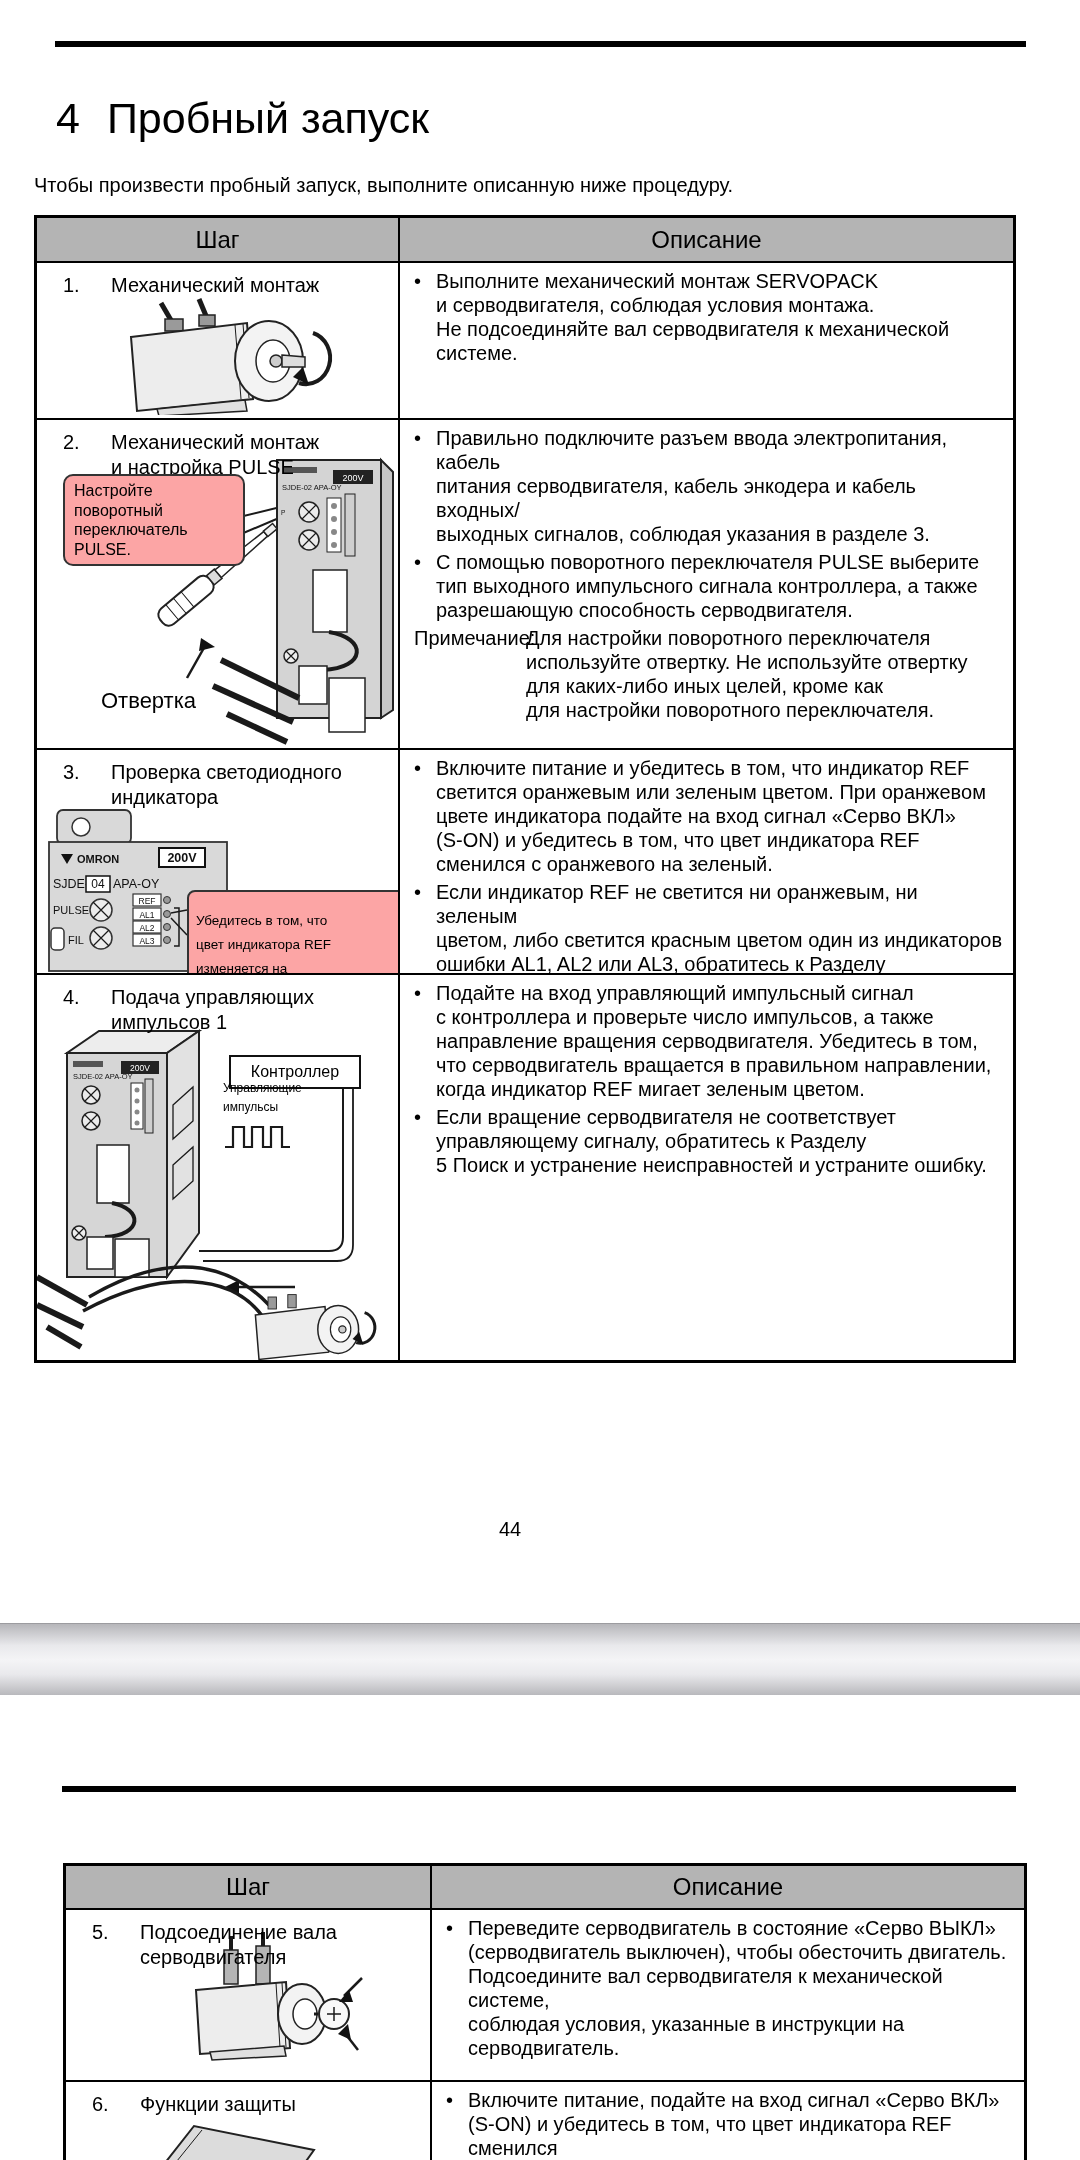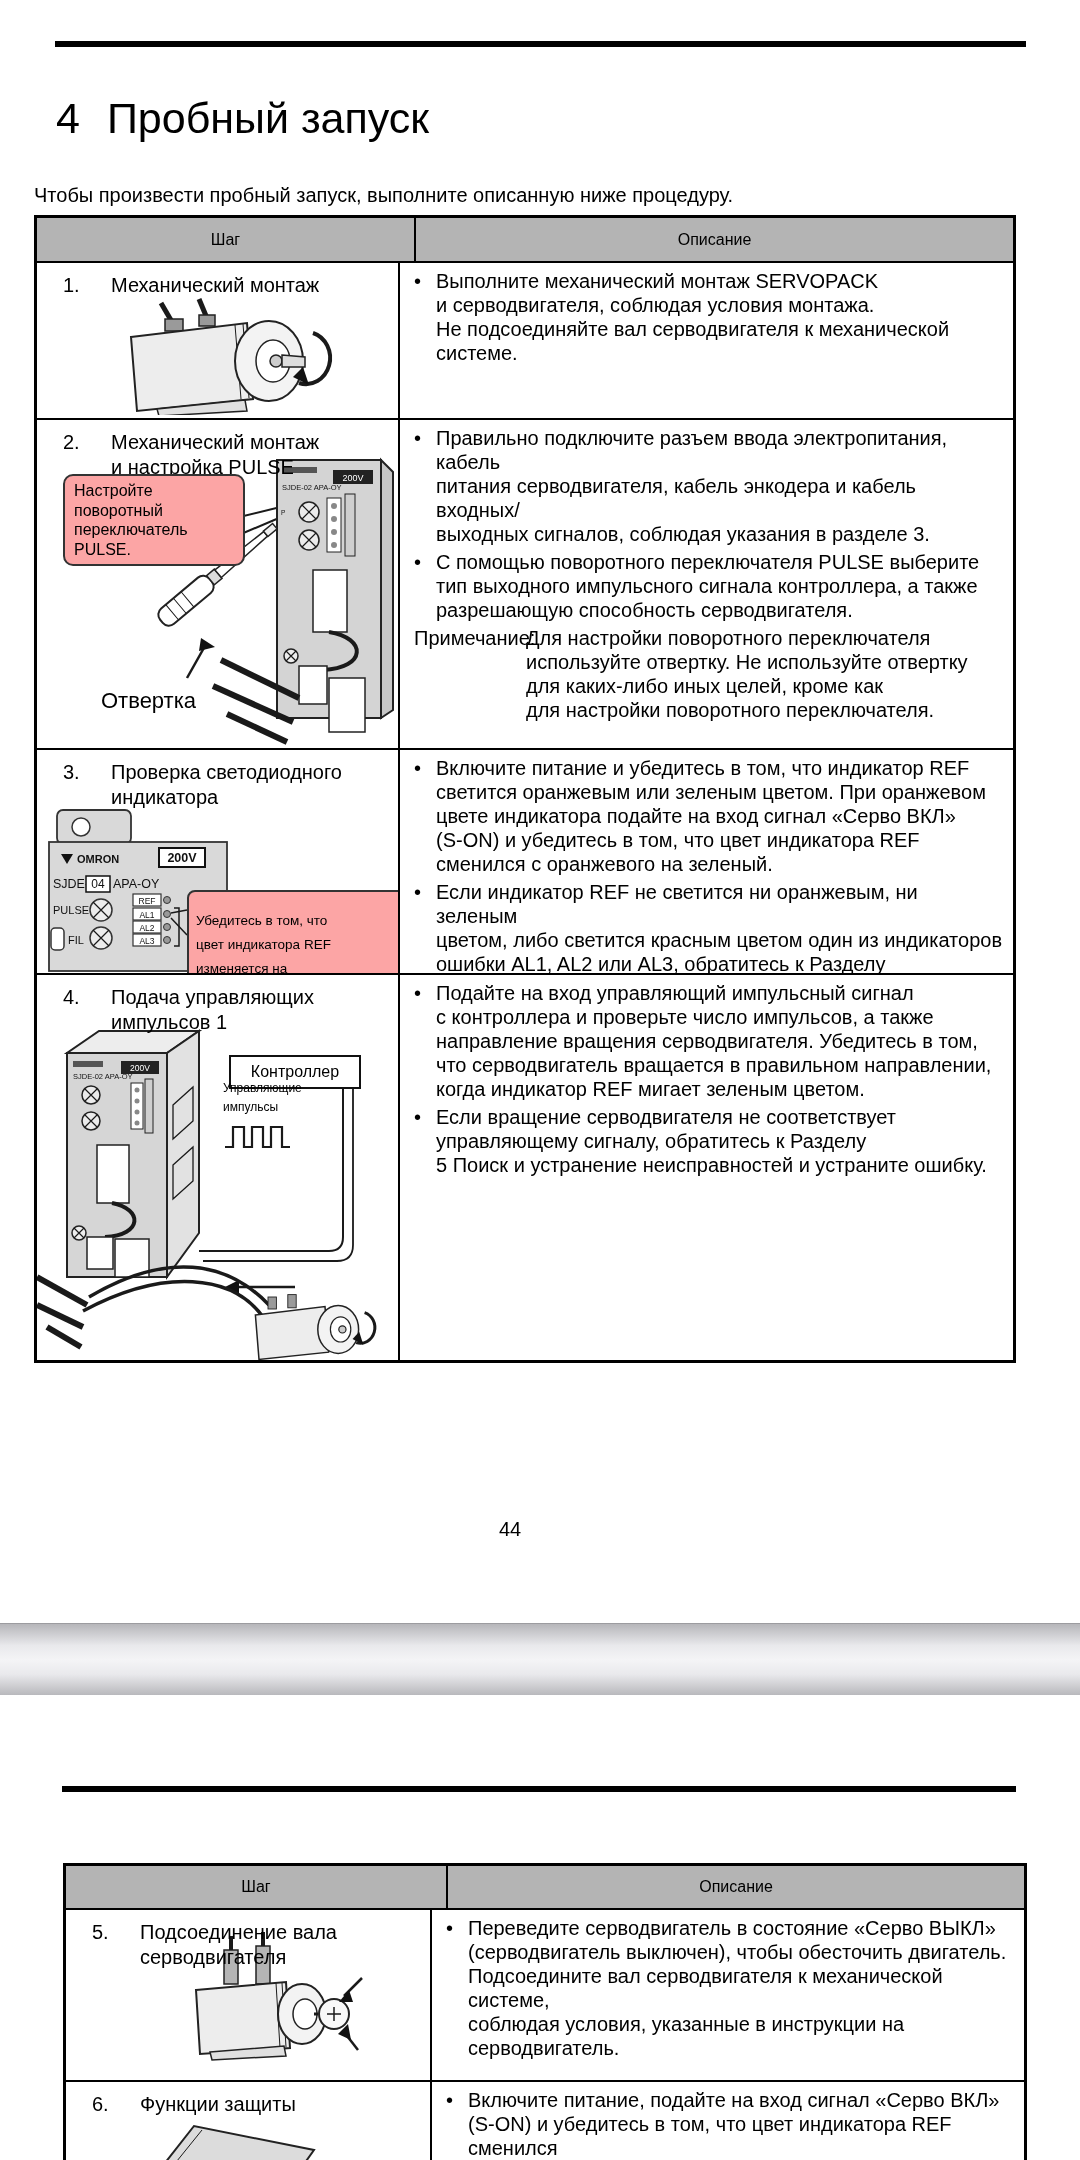--- a/index.html
+++ b/index.html
@@ -12,21 +12,21 @@
   .page-title .num{margin-right:27px}
   .intro{position:absolute;font-size:20px}
   .tbl{position:absolute;border:3px solid #000;background:#fff}
   .trow{display:flex;border-top:2px solid #000}
   .trow:first-child{border-top:none}
   .thead{background:#b4b4b4}
   .c1{position:relative;border-right:2px solid #000;overflow:hidden;flex-shrink:0}
   .tbl1 .c1{width:361px}
   .tbl2 .c1{width:364px}
   .c2{position:relative;flex:1;overflow:hidden;padding:6px 10px 0 14px}
-  .hcell{display:flex;align-items:center;justify-content:center;font-size:16px;padding:8px}
+  .hcell{display:flex;align-items:center;justify-content:center;font-size:24px;padding:0}
   .step-line{position:relative;display:flex;padding:10px 6px 0 26px;font-size:20px;line-height:25px;z-index:3}
   .step-no{width:48px;flex-shrink:0}
   .desc{font-size:20px;line-height:24px}
   .bullet{display:flex;margin-bottom:4px}
   .bullet .dot{width:22px;flex-shrink:0}
   .bullet .dot::before{content:"\2022"}
   .note{display:flex}
   .note-label{width:112px;flex-shrink:0}
   .fig{position:absolute;left:0;top:0;z-index:1}
   .callout{position:absolute;border:2px solid #333;border-radius:10px;background:#fca5a5;
@@ -50,21 +50,21 @@
 
   <div class="abs" style="left:0;top:0;width:1080px;height:1623px;background:#fff">
 
     <div class="rule" style="left:55px;top:41px;width:971px"></div>
 
     <div class="page-title" style="left:56px;top:94px">
       <span class="num">4</span>
       <span>Пробный запуск</span>
     </div>
 
-    <div class="intro" style="left:34px;top:184px">Чтобы произвести пробный запуск, выполните описанную ниже процедуру.</div>
+    <div class="intro" style="left:34px;top:174px">Чтобы произвести пробный запуск, выполните описанную ниже процедуру.</div>
 
     <div class="tbl tbl1" style="left:34px;top:215px;width:976px">
 
       <div class="trow thead" style="height:43px">
         <div class="c1 hcell">Шаг</div>
         <div class="c2 hcell">Описание</div>
       </div>
 
       <div class="trow" style="height:155px">
         <div class="c1">

